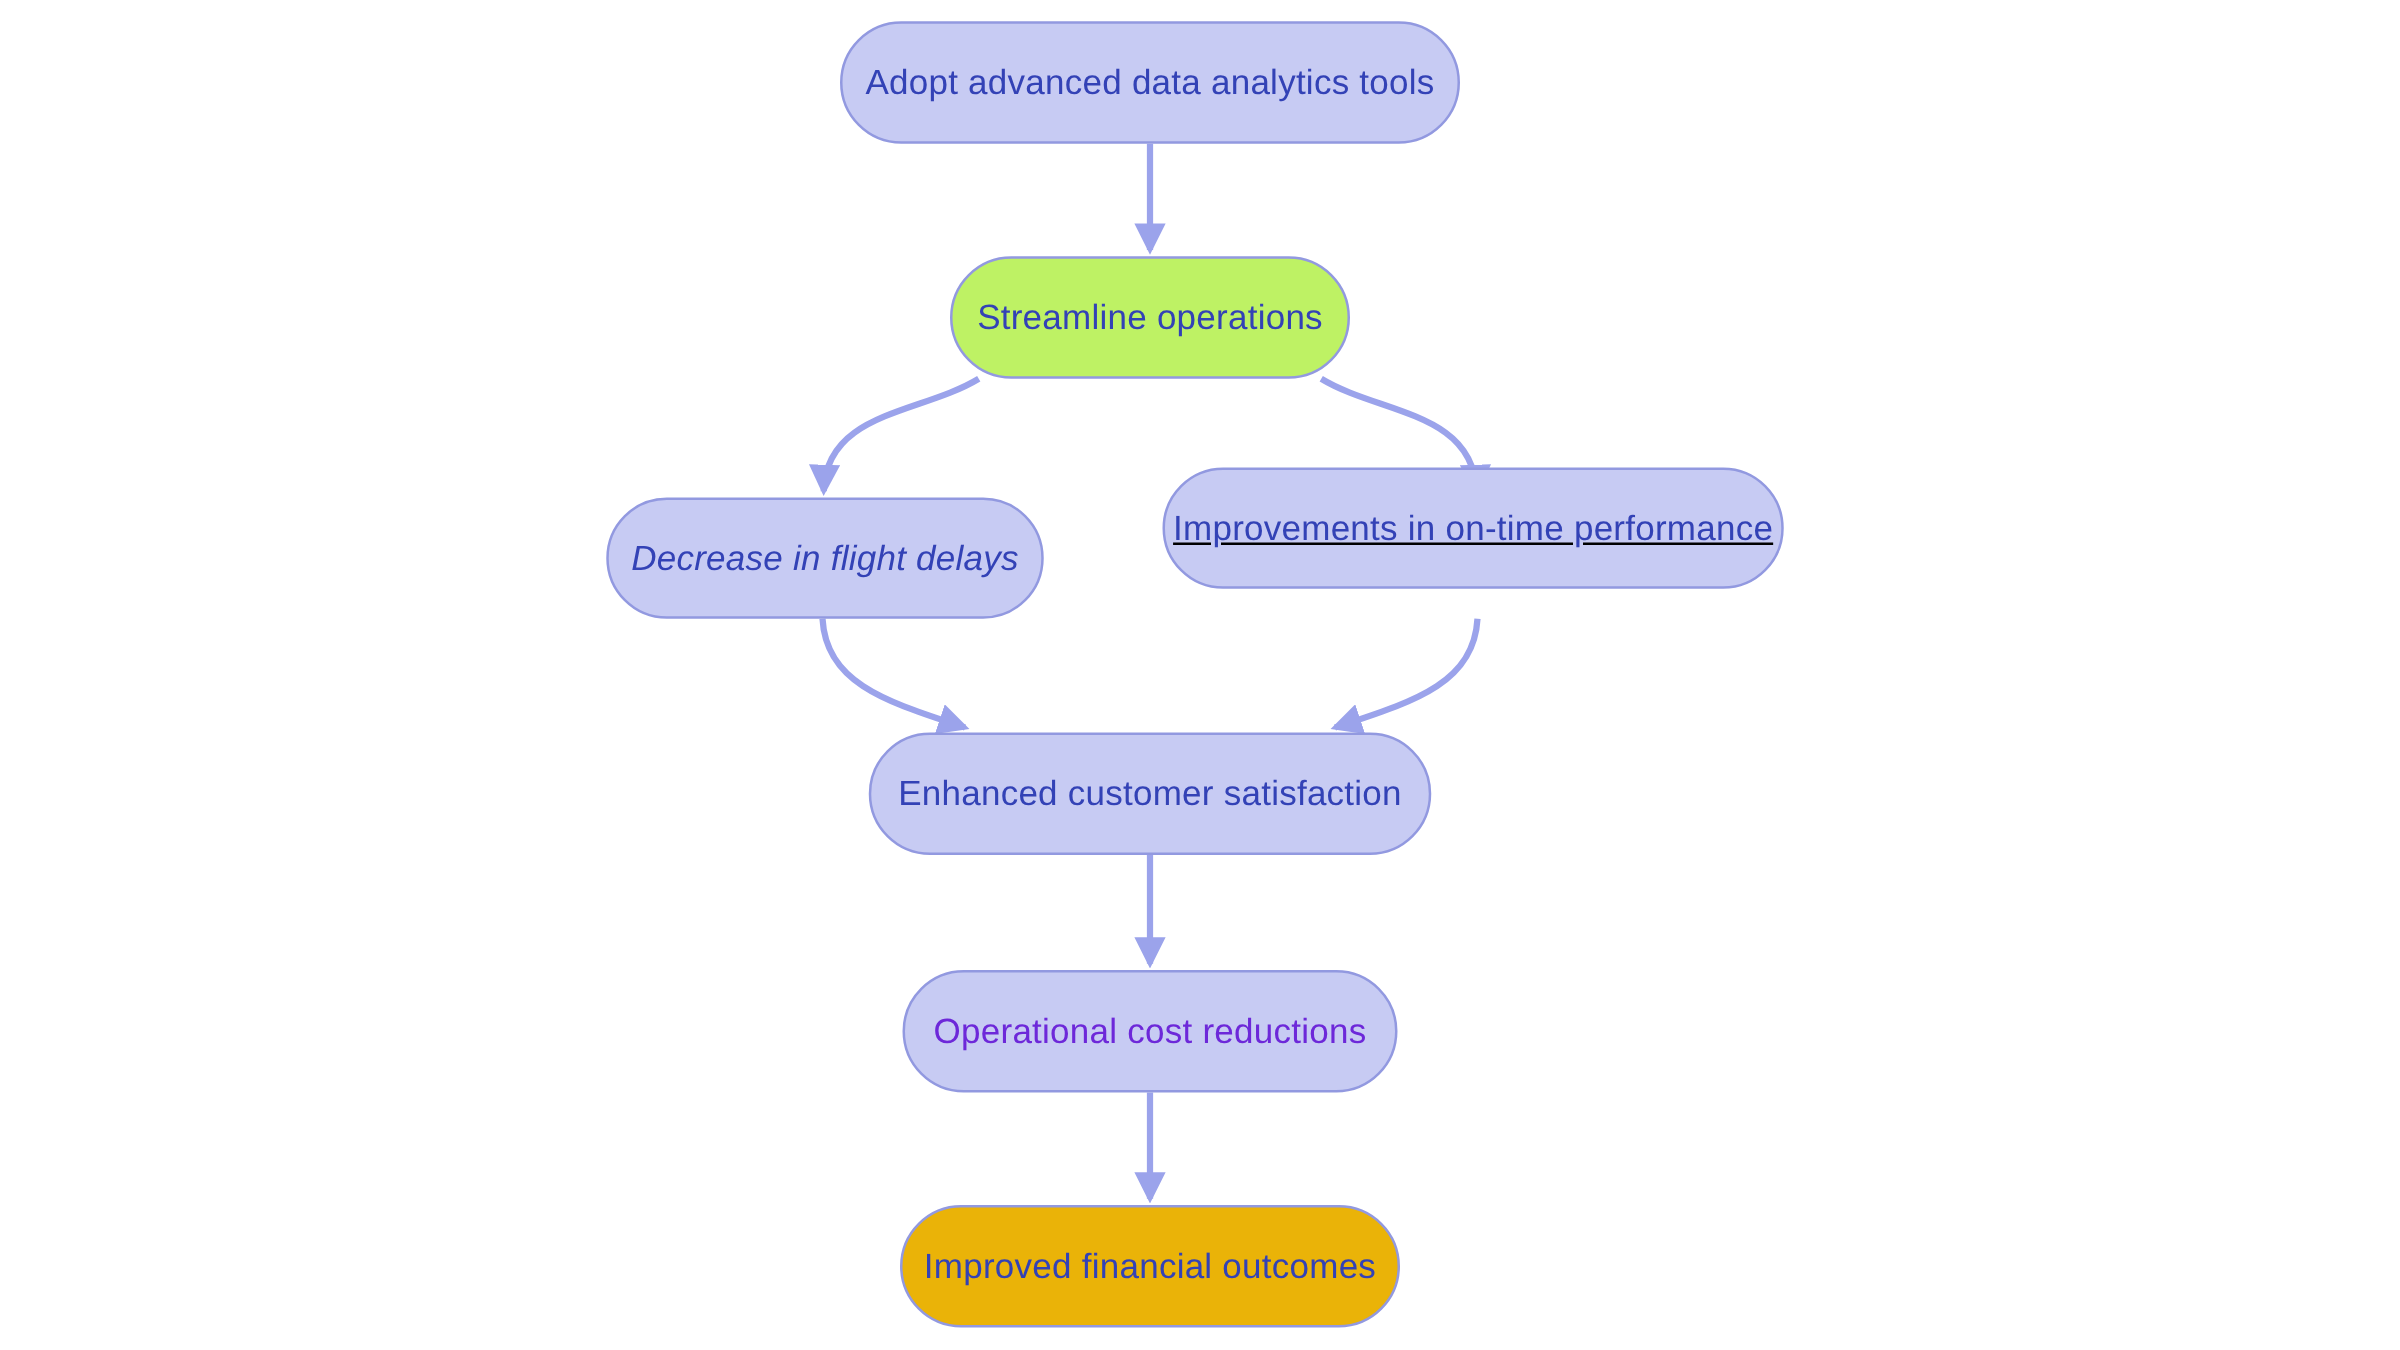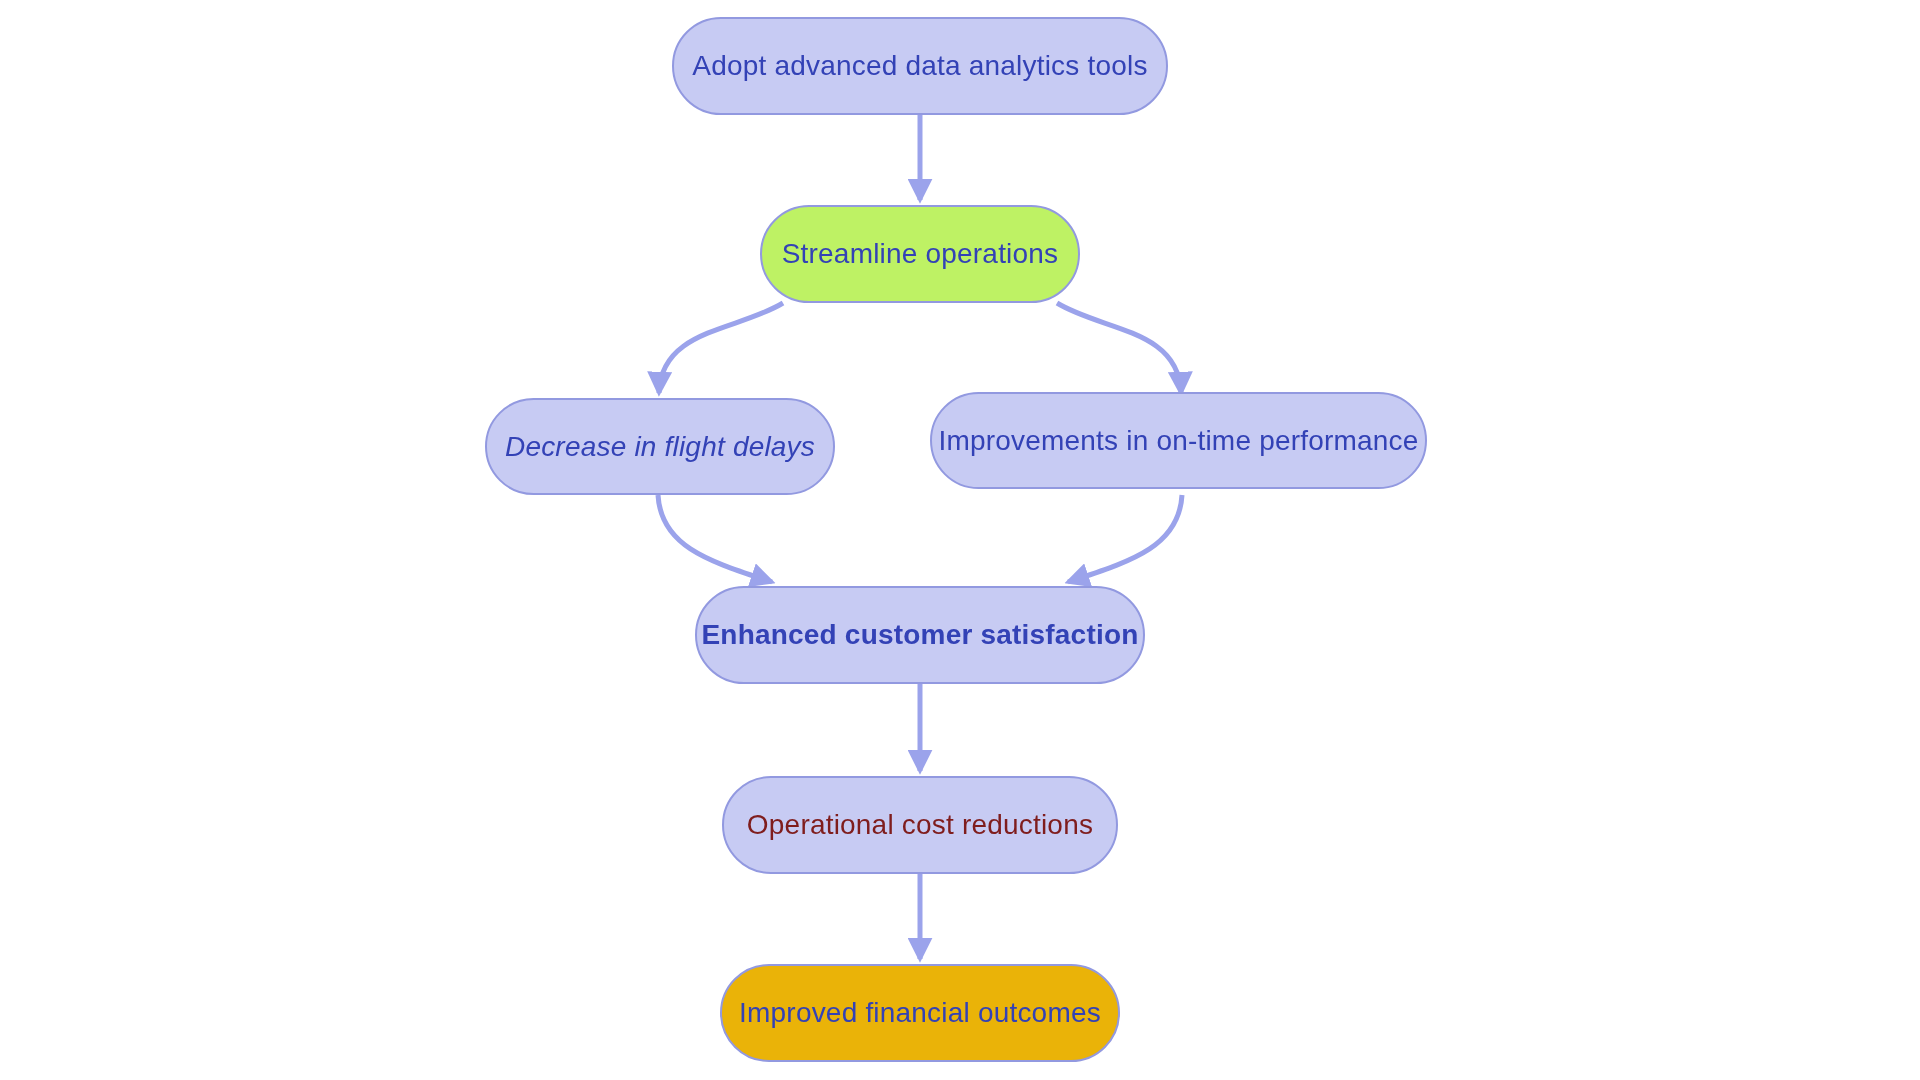--- a/index.html
+++ b/index.html
@@ -64,26 +64,26 @@
   <div id="node-layer">
       <div class="flow-node" style="left: 672px; top: 17px; width: 496px; height: 98px; background: rgb(199, 203, 243); border-color: rgb(146, 153, 224);">
         <span class="node-label" style="color: rgb(51, 66, 182);">Adopt advanced data analytics tools</span>
       </div>
       <div class="flow-node" style="left: 760px; top: 205px; width: 320px; height: 98px; background: #bef264; border-color: rgb(146, 153, 224);">
         <span class="node-label" style="color: rgb(51, 66, 182);">Streamline operations</span>
       </div>
       <div class="flow-node" style="left: 485px; top: 398px; width: 350px; height: 97px; background: rgb(199, 203, 243); border-color: rgb(146, 153, 224); font-style: italic;">
         <span class="node-label" style="color: rgb(51, 66, 182);">Decrease in flight delays</span>
       </div>
-      <div class="flow-node" style="left: 930px; top: 392px; width: 497px; height: 97px; background: rgb(199, 203, 243); border-color: rgb(146, 153, 224);">
+      <div class="flow-node" style="left: 930px; top: 374px; width: 497px; height: 97px; background: rgb(199, 203, 243); border-color: rgb(146, 153, 224); text-decoration: underline;">
         <span class="node-label" style="color: rgb(51, 66, 182);">Improvements in on-time performance</span>
       </div>
-      <div class="flow-node" style="left: 695px; top: 586px; width: 450px; height: 98px; background: rgb(199, 203, 243); border-color: rgb(146, 153, 224); font-weight: bold;">
+      <div class="flow-node" style="left: 695px; top: 586px; width: 450px; height: 98px; background: rgb(199, 203, 243); border-color: rgb(146, 153, 224);">
         <span class="node-label" style="color: rgb(51, 66, 182);">Enhanced customer satisfaction</span>
       </div>
       <div class="flow-node" style="left: 722px; top: 776px; width: 396px; height: 98px; background: rgb(199, 203, 243); border-color: rgb(146, 153, 224);">
-        <span class="node-label" style="color: #7f1d1d;">Operational cost reductions</span>
+        <span class="node-label" style="color: #6d28d9;">Operational cost reductions</span>
       </div>
       <div class="flow-node" style="left: 720px; top: 964px; width: 400px; height: 98px; background: #eab308; border-color: rgb(146, 153, 224);">
         <span class="node-label" style="color: rgb(51, 66, 182);">Improved financial outcomes</span>
       </div>
     </div>
 </div>
 
 </body></html>

